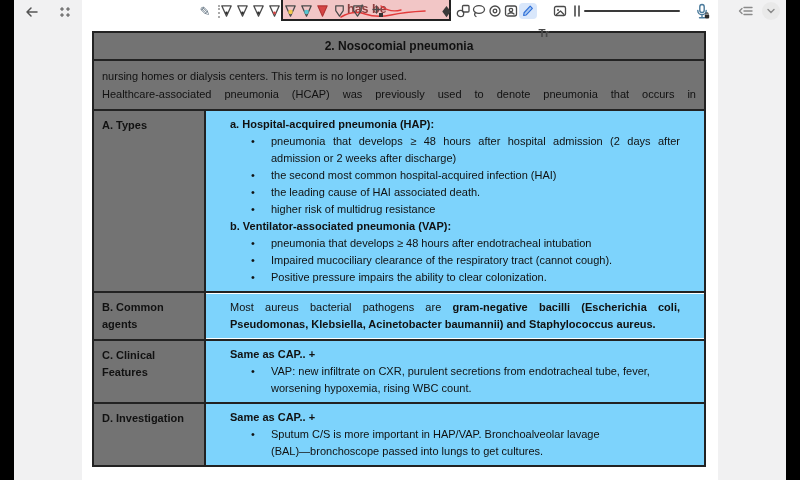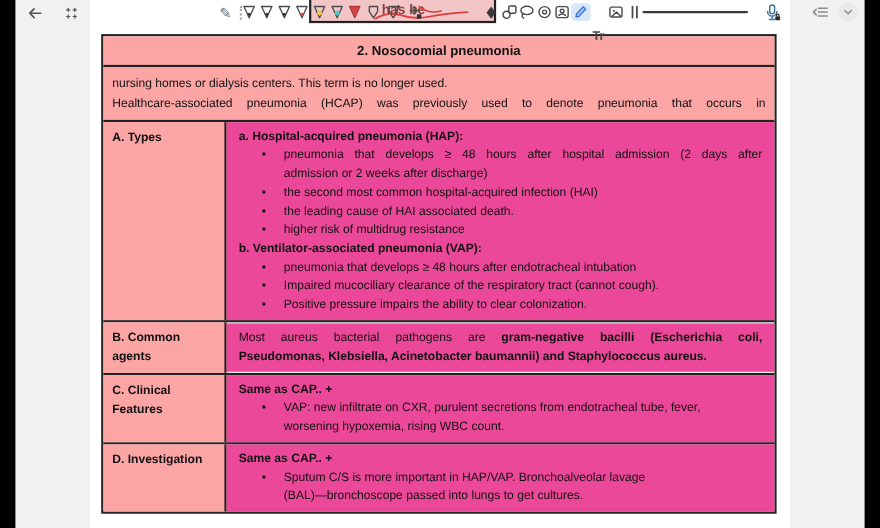--- a/index.html
+++ b/index.html
@@ -23,29 +23,29 @@
   .hline{display:block;width:96px;height:2px;background:#3a3a3a;border-radius:1px;}
   .trlabel{font-size:11.5px;color:#4a4a4a;font-weight:600;letter-spacing:0;margin-top:44px;}
   .activepen{background:#d9e7fb;border-radius:4px;padding:1px 2px;display:flex;}
   .circbtn{width:18px;height:18px;border-radius:50%;background:#e9e9e9;display:flex;
            align-items:center;justify-content:center;}
   .pencilchar{font-size:13px;color:#5a6b7a;}
 
   
   #ntable{position:absolute;left:92px;top:31px;width:614px;border:2px solid #222;
           box-sizing:border-box;background:#fff;z-index:2;font-size:11px;line-height:17px;}
-  .bluebg{background:#fca5a5;}
+  .bluebg{background:#737373;}
   #thead{padding:5px 8px 4px 8px;text-align:center;font-weight:700;font-size:12px;
          border-bottom:2px solid #222;}
   #tintro{padding:6px 8px;border-bottom:2px solid #222;line-height:18px;}
   .trow{display:flex;}
   .trow + .trow{border-top:2px solid #222;}
   .lcell{flex:0 0 112px;box-sizing:border-box;border-right:2px solid #222;
          padding:6px 8px;font-weight:700;white-space:pre-line;}
-  .rcell{flex:1;background:#ec4899;padding:5px 11px;box-sizing:border-box;}
+  .rcell{flex:1;background:#7dd3fc;padding:5px 24px;box-sizing:border-box;}
   .blk-h{font-weight:700;}
   .blk-b{position:relative;padding-left:41px;}
   .blk-b::before{content:"\2022";position:absolute;left:21px;top:0;font-size:11px;}
   .b{font-weight:700;}
   .tl{display:block;}
   .jl{text-align:justify;text-align-last:justify;}
 </style>
 </head>
 <body>
 

